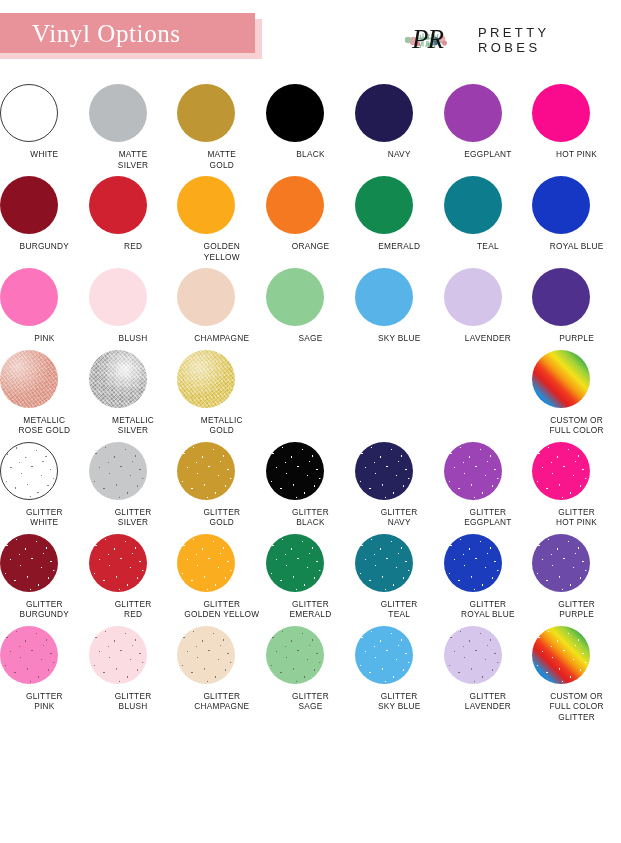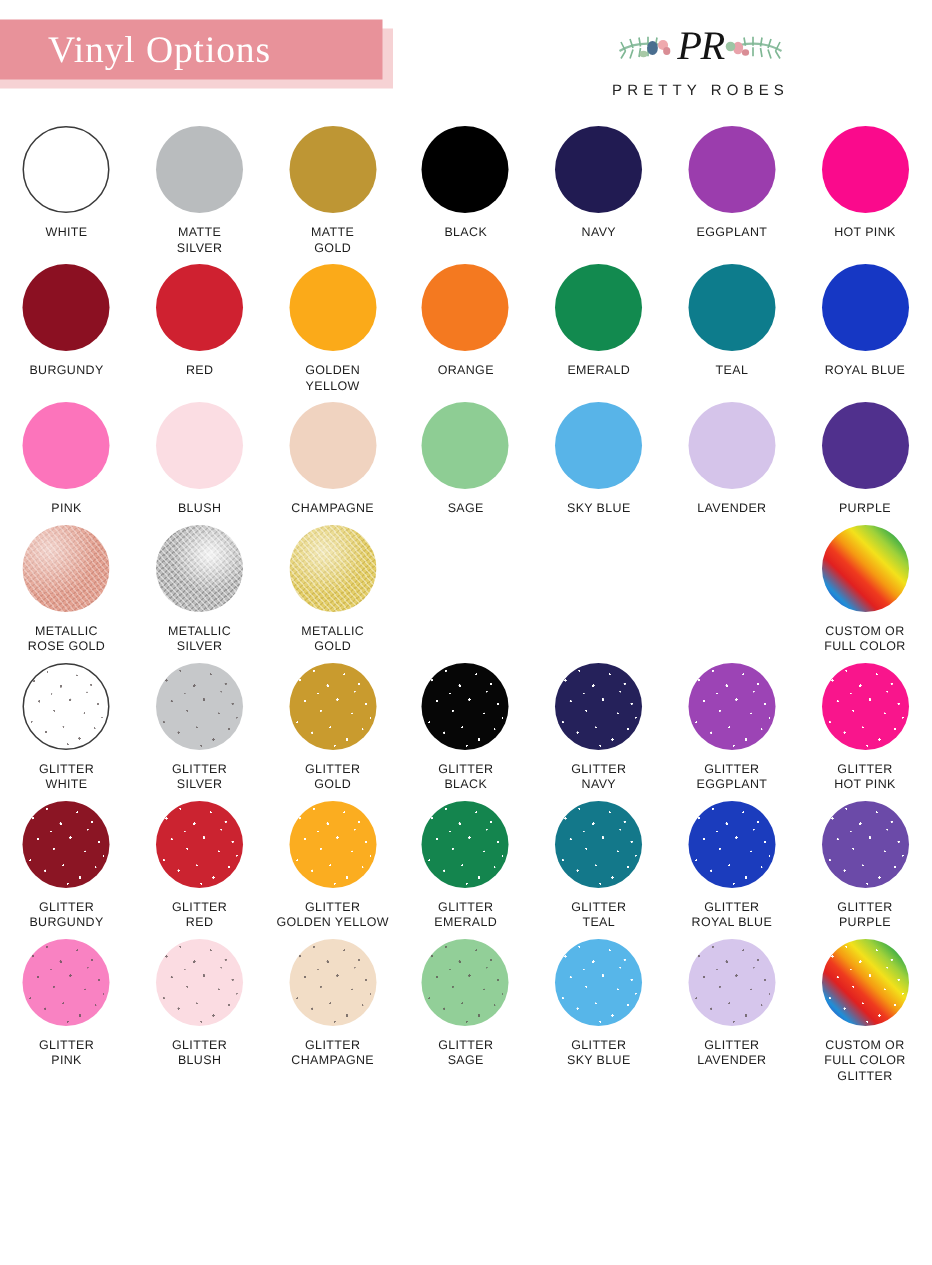--- a/index.html
+++ b/index.html
@@ -32,58 +32,58 @@
     font-family:"Liberation Serif", serif;
     font-size:25px;
     letter-spacing:.6px;
     padding-left:32px;
     line-height:1;
   }
 
   .logo{
     position:absolute;right:64px;top:12px;
     width:180px;height:54px;
-    display:flex;flex-direction:column;align-items:center;justify-content:space-between;
+    display:flex;align-items:center;justify-content:center;
   }
   .logo-mark{
     position:relative;width:180px;height:36px;
     display:flex;align-items:center;justify-content:center;
   }
   .logo-pr{
     font-family:"Liberation Serif", serif;
     font-style:italic;
     font-size:27px;
     color:#141414;
     letter-spacing:-1px;
     z-index:3;
     line-height:1;
   }
   .sprig{position:absolute;top:6px;z-index:1;}
   .sprig-l{left:34px;}
   .sprig-r{right:34px;}
   .logo-name{
-    font-size:10px;
+    font-size:13px;
     letter-spacing:3.4px;
     color:#222222;
     margin-top:1px;
   }
 
   
   .grid{
     position:absolute;
     left:0;top:80px;
     width:621px;
   }
   .row{
     display:grid;
     grid-template-columns:repeat(7,1fr);
     margin-bottom:2px;
   }
   .cell{
-    display:flex;flex-direction:column;align-items:center;
+    display:flex;flex-direction:column;
     padding-top:4px;
   }
   .cell.empty .swatch,.cell.empty .label{visibility:hidden;}
 
   .swatch{
     width:58px;height:58px;border-radius:50%;
     position:relative;
     background-color:#ccc;
   }
   .swatch.outlined{border:1px solid #3a3a3a;width:56px;height:56px;}

